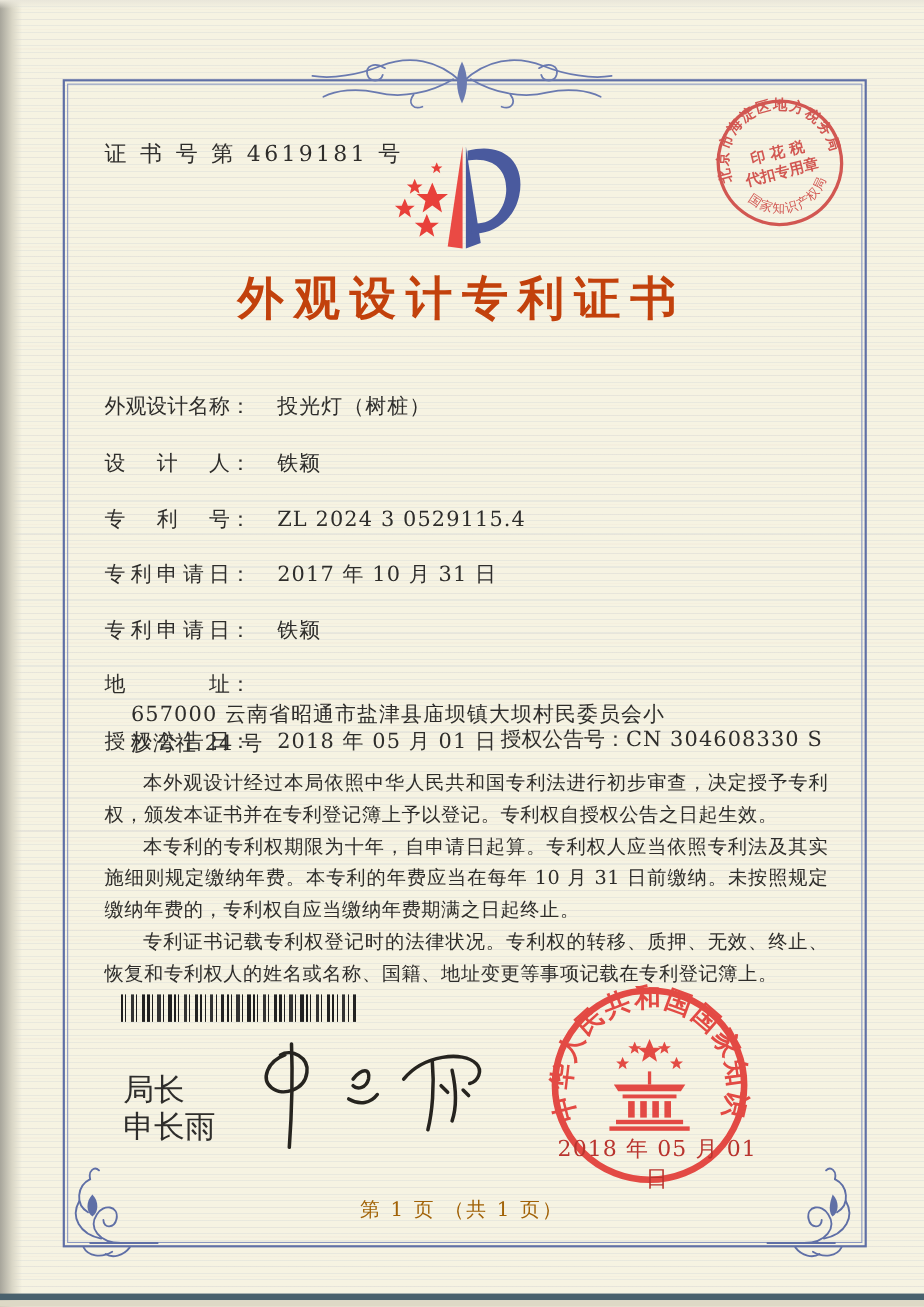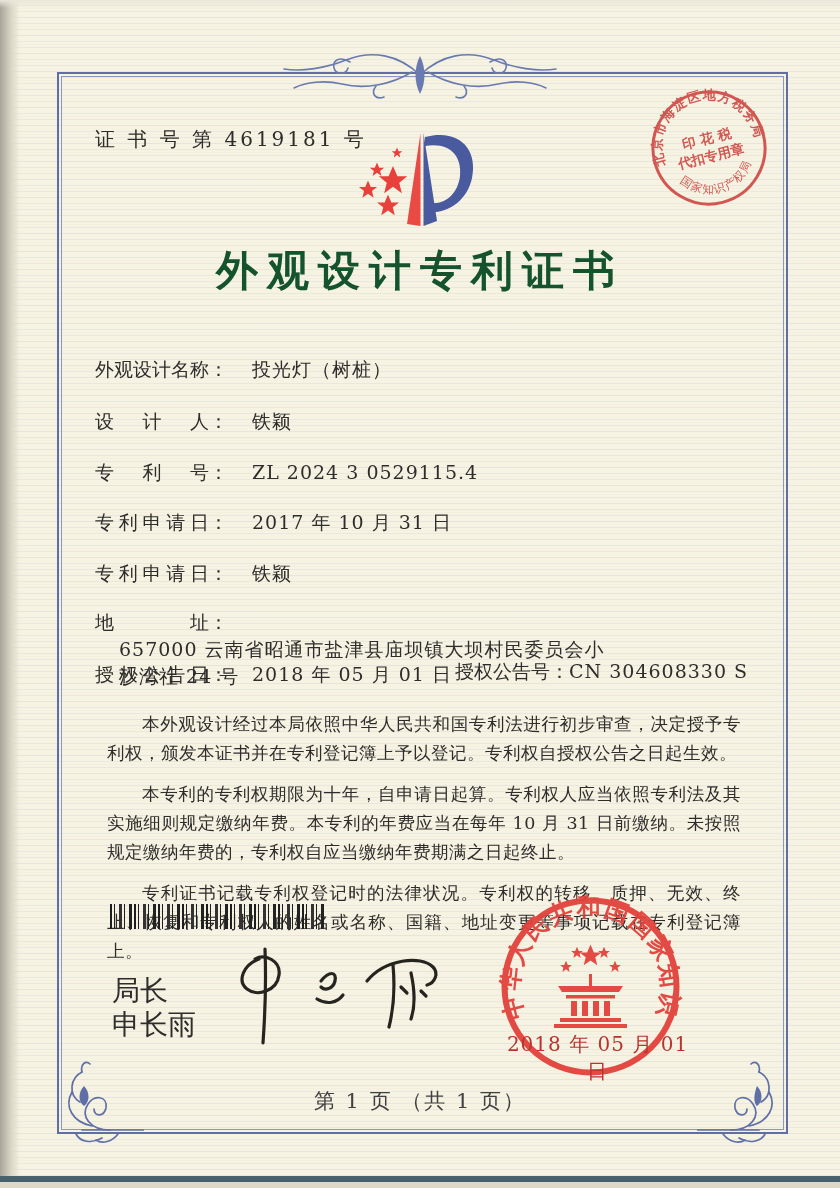--- a/index.html
+++ b/index.html
@@ -24,46 +24,46 @@
   .bottom-under{position:absolute;left:0;top:1182px;right:0;height:6px;background:#ded9c6;}
 
   
   .frame{position:absolute;left:57px;top:72px;width:727px;height:1058px;
     border:2.5px solid #5f6fa6;}
   .frame::after{content:"";position:absolute;inset:2px;border:1px solid #8a97c0;}
 
   .abs{position:absolute;}
   .cert-no{left:95px;top:126px;font-size:20px;letter-spacing:3px;text-align:right;}
   .main-title{left:0;top:243px;width:840px;text-align:center;
-    font-size:42px;font-weight:bold;letter-spacing:9px;color:#14532d;}
+    font-size:42px;font-weight:bold;letter-spacing:9px;color:#c2410c;}
 
   .field-row{left:95px;width:660px;font-size:19px;line-height:27px;}
   .flabel{display:inline-block;width:114px;text-align:justify;text-align-last:justify;vertical-align:top;}
   .fcolon{display:inline-block;vertical-align:top;}
   .fvalue{display:inline-block;vertical-align:top;max-width:505px;margin-left:24px;letter-spacing:1px;}
   .grant-no{left:455px;top:659px;font-size:19px;}
 
   .paras{left:95px;top:698px;width:658px;font-size:17.5px;line-height:29px;
     text-align:justify;letter-spacing:.5px;}
-  .paras p{margin:12px;text-indent:2em;}
+  .paras p{margin:0;text-indent:2em;}
 
   .barcode{left:110px;top:904px;width:216px;height:25px;
     background:repeating-linear-gradient(90deg,
       #1e1e1e 0 2px, rgba(0,0,0,0) 2px 4px,
       #1e1e1e 4px 5px, rgba(0,0,0,0) 5px 9px,
       #333 9px 12px, rgba(0,0,0,0) 12px 14px,
       #1e1e1e 14px 15px, rgba(0,0,0,0) 15px 19px,
       #222 19px 22px, rgba(0,0,0,0) 22px 24px);}
 
   .director-title{left:112px;top:972px;font-size:28px;font-family:"DejaVu Sans","Liberation Sans",sans-serif;}
   .director-name{left:112px;top:1006px;font-size:28px;font-family:"DejaVu Sans","Liberation Sans",sans-serif;}
 
   .seal-date{left:505px;top:1031px;width:185px;text-align:center;
     font-size:20px;color:#b9342e;letter-spacing:1px;z-index:6;}
-  .page-footer{left:0;top:1087px;width:840px;text-align:center;font-size:21px;letter-spacing:2px;color:#404040;}
+  .page-footer{left:0;top:1087px;width:840px;text-align:center;font-size:18px;letter-spacing:2px;color:#a16207;}
 
   svg text{font-family:"DejaVu Sans","Liberation Sans",sans-serif;}
 </style>
 </head>
 <body>
 
 <svg width="0" height="0" style="position:absolute">
   <defs>
     <symbol id="st" viewBox="-10 -10 20 20">
       <polygon points="0,-10 2.94,-3.09 9.51,-3.09 4.16,1.18 5.88,8.09 0,3.82 -5.88,8.09 -4.16,1.18 -9.51,-3.09 -2.94,-3.09"></polygon>

